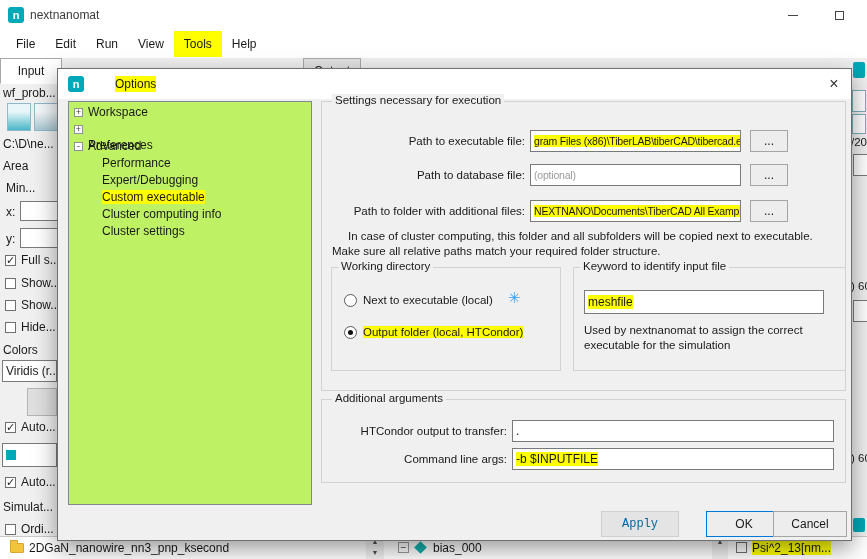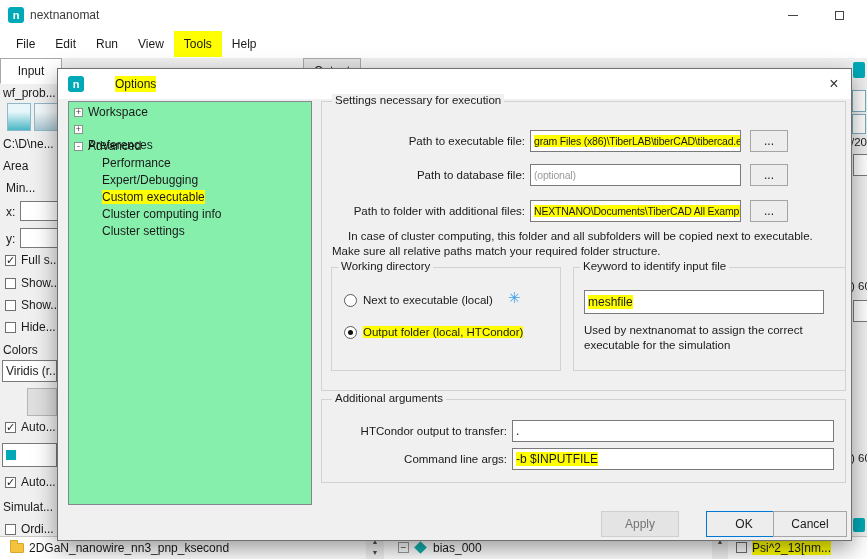--- a/index.html
+++ b/index.html
@@ -9,40 +9,40 @@
   .hl { background:#ffff00; }
   .small { font-size:11.5px; }
   .tb { position:absolute; background:#fff; border:1px solid #7a7a7a; overflow:hidden; display:flex; align-items:center; padding:0 3px; }
   .tb span { white-space:nowrap; }
   .path { font-size:10.5px; letter-spacing:-0.2px; }
   .ph { color:#9a9a9a; }
   .gb { position:absolute; border:1px solid #d2d2d2; }
   .gbl { position:absolute; top:-8px; left:10px; background:#f0f0f0; padding:0 3px; white-space:nowrap; font-size:11.5px; }
   .btn { position:absolute; display:flex; align-items:center; justify-content:center; background:#ededed; border:1px solid #a5a5a5; }
   .btn.default { border:1px solid #0078d7; }
-  .btn.disabled { background:#e4e4e4; border-color:#cfcfcf; color:#737373; }
+  .btn.disabled { background:#e4e4e4; border-color:#cfcfcf; color:#0369a1;font-family:Liberation Mono, monospace; }
   .cbx { position:absolute; width:11px; height:11px; background:#fff; border:1px solid #6e6e6e; }
   .cbx.checked::after { content:"✓"; position:absolute; left:0; top:-2px; font-size:11px; color:#222; }
   .radio { position:absolute; width:13px; height:13px; border-radius:50%; background:#fff; border:1px solid #5a5a5a; }
   .radio.sel::after { content:""; position:absolute; left:3px; top:3px; width:5px; height:5px; border-radius:50%; background:#111; }
   .exp { position:absolute; width:9px; height:9px; background:#fff; border:1px solid #919191; color:#3c3c3c; font-size:9px; line-height:7px; text-align:center; }
   .exp.plus::after { content:"+"; }
   .exp.minus::after { content:"-"; }
   .logo { position:absolute; background:#00a9b7; border-radius:3px; color:#fff; display:flex; align-items:center; justify-content:center; font-weight:bold; }
   .pane { position:absolute; background:#fff; border-top:1px solid #c9c9c9; }
   .sb { position:absolute; background:#f1f1f1; color:#505050; text-align:center; }
   .teal { position:absolute; background:#00a9b7; }
   .titlebar { position:absolute; left:0; top:0; width:867px; height:30px; background:#fff; }
   .menubar { position:absolute; left:0; top:30px; width:867px; height:28px; background:#fff; display:flex; align-items:center; padding-left:6px; }
   .mi { padding:0 10px; line-height:26px; }
   .tab { position:absolute; display:flex; align-items:center; justify-content:center; border:1px solid #a8a8a8; overflow:hidden; }
   .winbtn { position:absolute; top:0; height:30px; display:flex; align-items:center; justify-content:center; }
   #dialog { position:absolute; left:57px; top:68px; width:795px; height:473px; background:#f0f0f0; border:1px solid #6f6f6f; box-shadow:0 8px 22px rgba(0,0,0,0.40); z-index:5; }
   .dtitle { position:absolute; left:0; top:0; width:793px; height:30px; background:#fff; }
-  #tree { position:absolute; left:10px; top:32px; width:244px; height:404px; background:#86efac; border:1px solid #828790; }
+  #tree { position:absolute; left:10px; top:32px; width:244px; height:404px; background:#bef264; border:1px solid #828790; }
   .ti { position:absolute; white-space:nowrap; }
   .rowlab { position:absolute; display:flex; align-items:center; justify-content:flex-end; white-space:nowrap; font-size:11.5px; }
   .icon-thumb { position:absolute; border:1px solid #8fb8c9; background:linear-gradient(180deg,#e8f6f9 30%,#49b6c6); }
   .docfrag { position:absolute; background:#fff; border:1px solid #79aebc; }
   .fieldfrag { position:absolute; background:#fff; border:1px solid #7a7a7a; border-right:none; }
   .folder { position:absolute; width:14px; height:10px; background:#f4c33c; border:1px solid #d8a62c; border-radius:1px; }
   .folder::before { content:""; position:absolute; top:-4px; left:-1px; width:6px; height:3px; background:#f4c33c; border:1px solid #d8a62c; border-bottom:none; border-radius:1px 1px 0 0; }
   .diamond { position:absolute; width:9px; height:9px; background:#12b0ac; transform:rotate(45deg); }
   .collapse { position:absolute; width:11px; height:11px; background:#fff; border:1px solid #9a9a9a; font-size:10px; line-height:9px; text-align:center; color:#444; }
   .hint { position:absolute; color:#3aa0f0; font-size:15px; }

